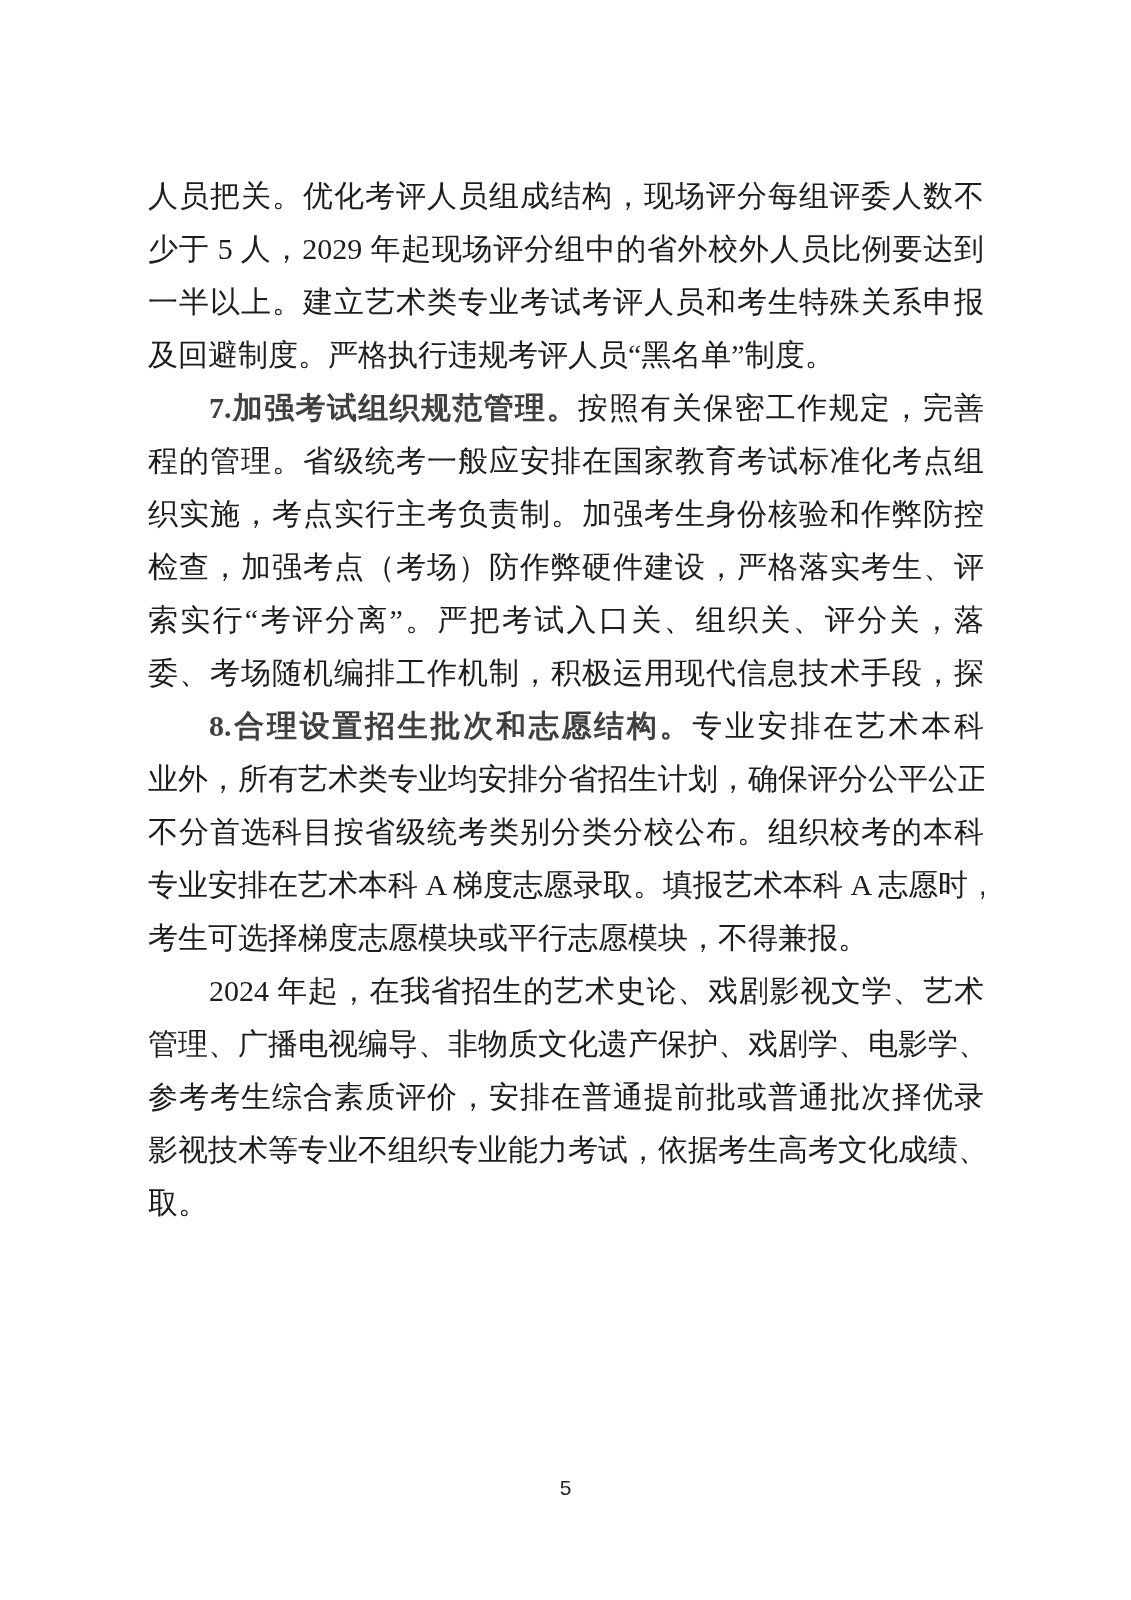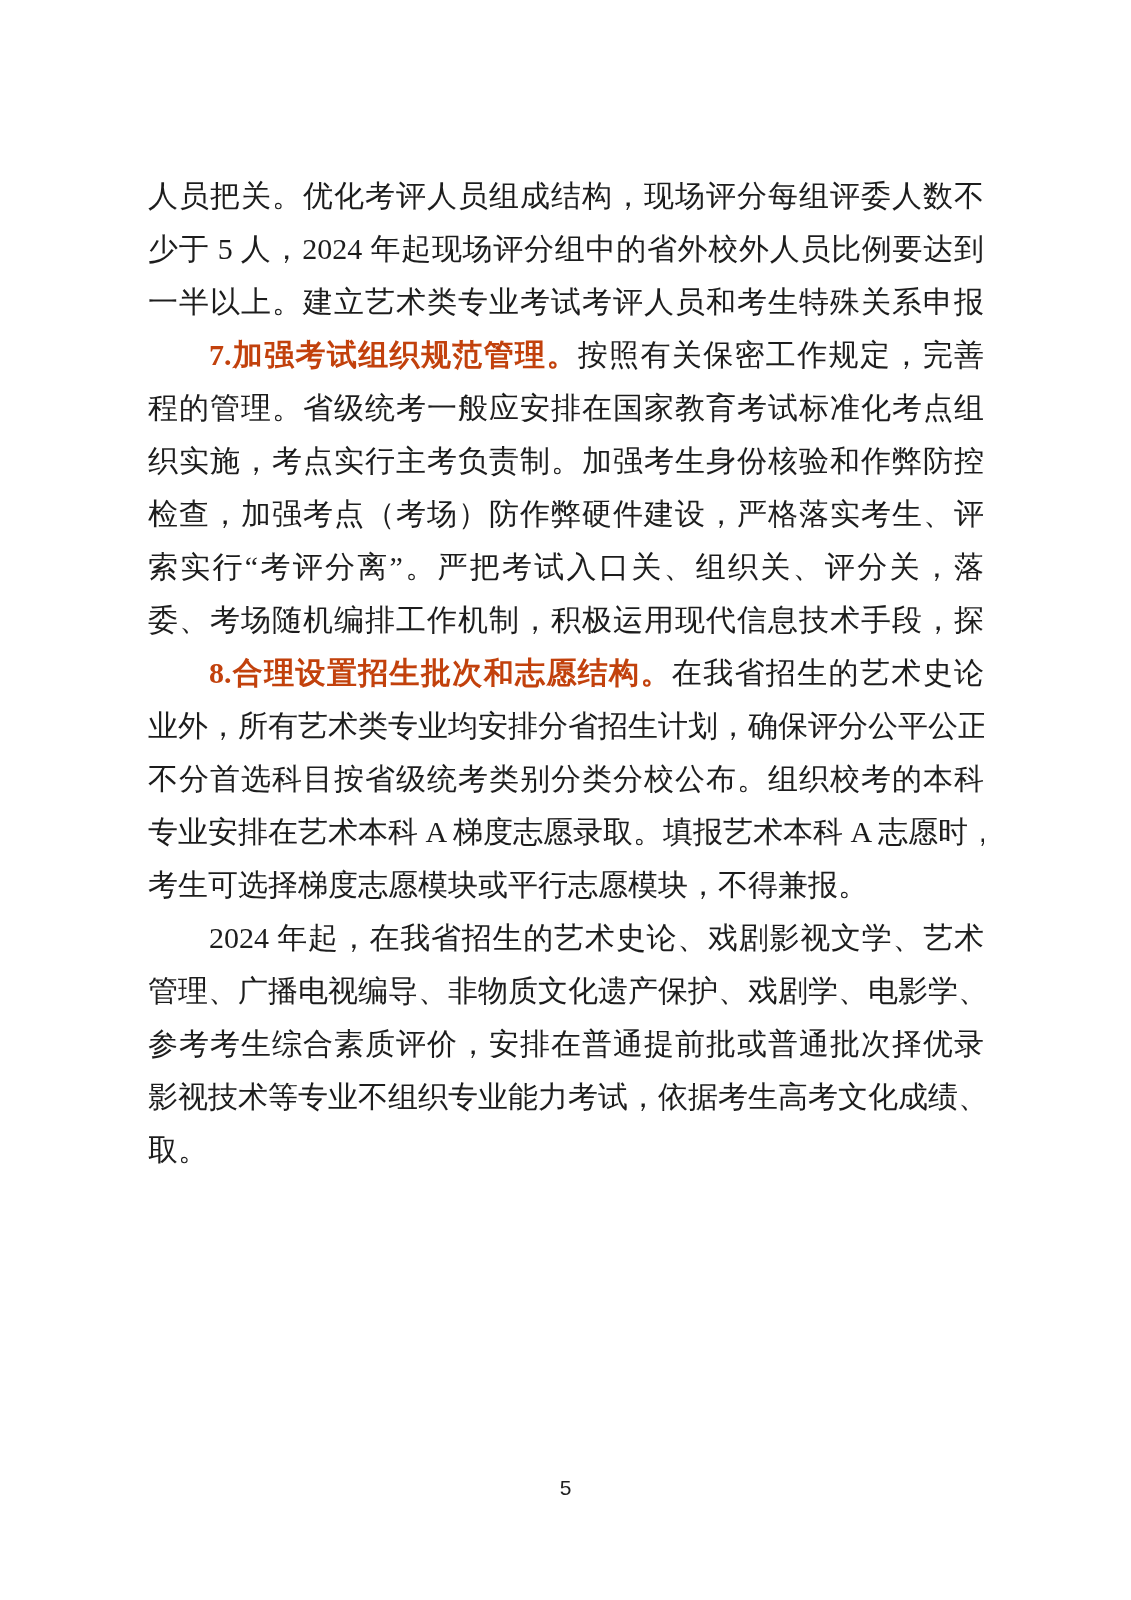--- a/index.html
+++ b/index.html
@@ -35,51 +35,52 @@
   }
   .line.short {
     text-align: left;
     text-align-last: left;
   }
   .line.indent {
     padding-left: 61px;
   }
   .bold {
     font-weight: bold;
-    color: #c2410c;
+    color: #404040;
   }
   .page-number {
     position: absolute;
     top: 1476px;
     left: 0;
     width: 1131px;
     text-align: center;
     font-size: 21px;
     color: #222222;
     font-family: "Liberation Sans", sans-serif;
   }
 </style>
 </head>
 <body>
 
 <div class="page">
   <div class="doc-body">
 
     <p class="line">人员把关。优化考评人员组成结构，现场评分每组评委人数不</p>
-    <p class="line">少于 5 人，2024 年起现场评分组中的省外校外人员比例要达到</p>
+    <p class="line">少于 5 人，2029 年起现场评分组中的省外校外人员比例要达到</p>
     <p class="line">一半以上。建立艺术类专业考试考评人员和考生特殊关系申报</p>
+    <p class="line short">及回避制度。严格执行违规考评人员“黑名单”制度。</p>
 
     <p class="line indent"><span class="bold">7.加强考试组织规范管理。</span><span>按照有关保密工作规定，完善</span></p>
     <p class="line">程的管理。省级统考一般应安排在国家教育考试标准化考点组</p>
     <p class="line">织实施，考点实行主考负责制。加强考生身份核验和作弊防控</p>
     <p class="line">检查，加强考点（考场）防作弊硬件建设，严格落实考生、评</p>
     <p class="line">索实行“考评分离”。严把考试入口关、组织关、评分关，落</p>
     <p class="line">委、考场随机编排工作机制，积极运用现代信息技术手段，探</p>
 
-    <p class="line indent"><span class="bold">8.合理设置招生批次和志愿结构。</span><span>在我省招生的艺术史论</span></p>
+    <p class="line indent"><span class="bold">8.合理设置招生批次和志愿结构。</span><span>专业安排在艺术本科</span></p>
     <p class="line">业外，所有艺术类专业均安排分省招生计划，确保评分公平公正</p>
     <p class="line">不分首选科目按省级统考类别分类分校公布。组织校考的本科</p>
     <p class="line">专业安排在艺术本科 A 梯度志愿录取。填报艺术本科 A 志愿时，</p>
     <p class="line short">考生可选择梯度志愿模块或平行志愿模块，不得兼报。</p>
 
     <p class="line indent">2024 年起，在我省招生的艺术史论、戏剧影视文学、艺术</p>
     <p class="line">管理、广播电视编导、非物质文化遗产保护、戏剧学、电影学、</p>
     <p class="line">参考考生综合素质评价，安排在普通提前批或普通批次择优录</p>
     <p class="line">影视技术等专业不组织专业能力考试，依据考生高考文化成绩、</p>
     <p class="line short">取。</p>

